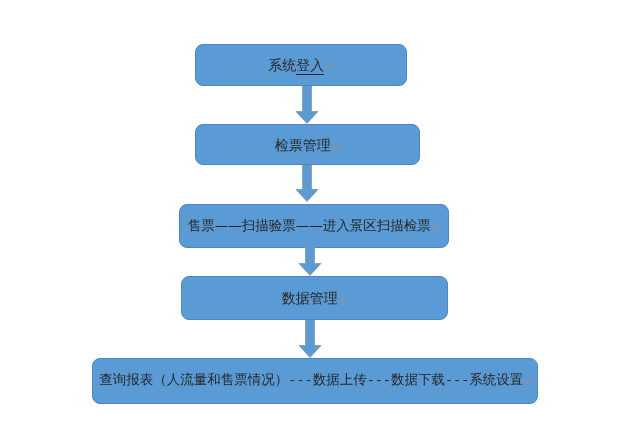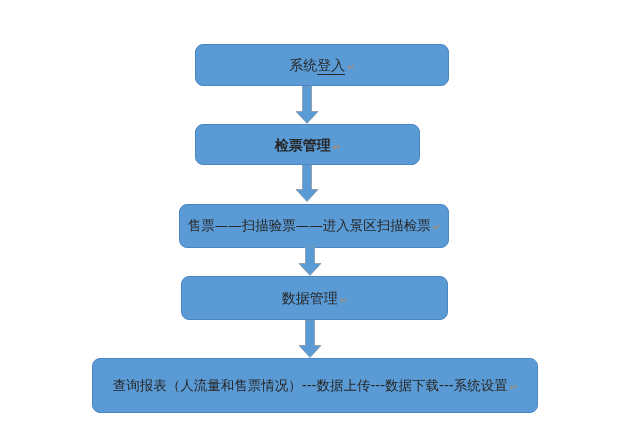--- a/index.html
+++ b/index.html
@@ -22,25 +22,25 @@
     border-radius: 8px;
     box-sizing: border-box;
     display: flex;
     align-items: center;
     justify-content: center;
     color: #262626;
     font-size: 14px;
     line-height: 1;
     white-space: nowrap;
   }
-  .n1 { left: 195px; top: 44px;  width: 254px; height: 42px; align-items: center; }
-  .n2 { left: 195px; top: 124px; width: 225px; height: 41px; font-weight: bold; }
+  .n1 { left: 195px; top: 44px;  width: 212px; height: 42px; align-items: center; }
+  .n2 { left: 195px; top: 124px; width: 225px; height: 41px; }
   .n3 { left: 179px; top: 204px; width: 270px; height: 44px; font-size: 13.5px; }
   .n4 { left: 181px; top: 276px; width: 267px; height: 44px; }
-  .n5 { left: 92px;  top: 358px; width: 446px; height: 55px; font-size: 13.5px; }
+  .n5 { left: 92px;  top: 358px; width: 446px; height: 46px; font-size: 13.5px; font-family: Liberation Mono, monospace; }
   .arrow {
     position: absolute;
     display: block;
   }
   .a1 { left: 294px; top: 86px;  }
   .a2 { left: 294px; top: 165px; }
   .a3 { left: 297px; top: 246px; }
   .a4 { left: 297px; top: 320px; }
   .ul { border-bottom: 1px solid #262626; padding-bottom: 1px; }
   .mark {

